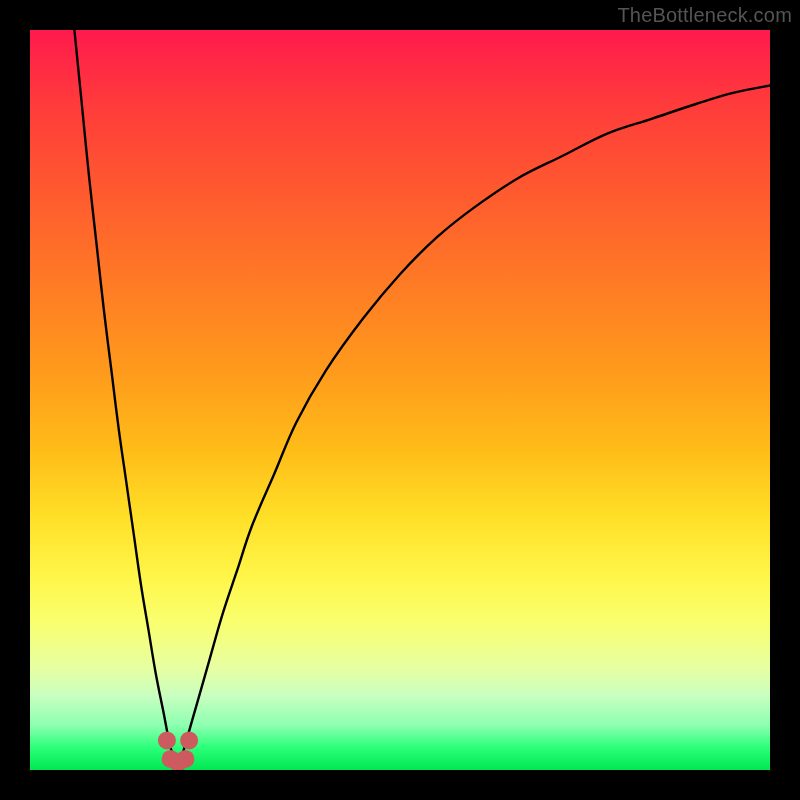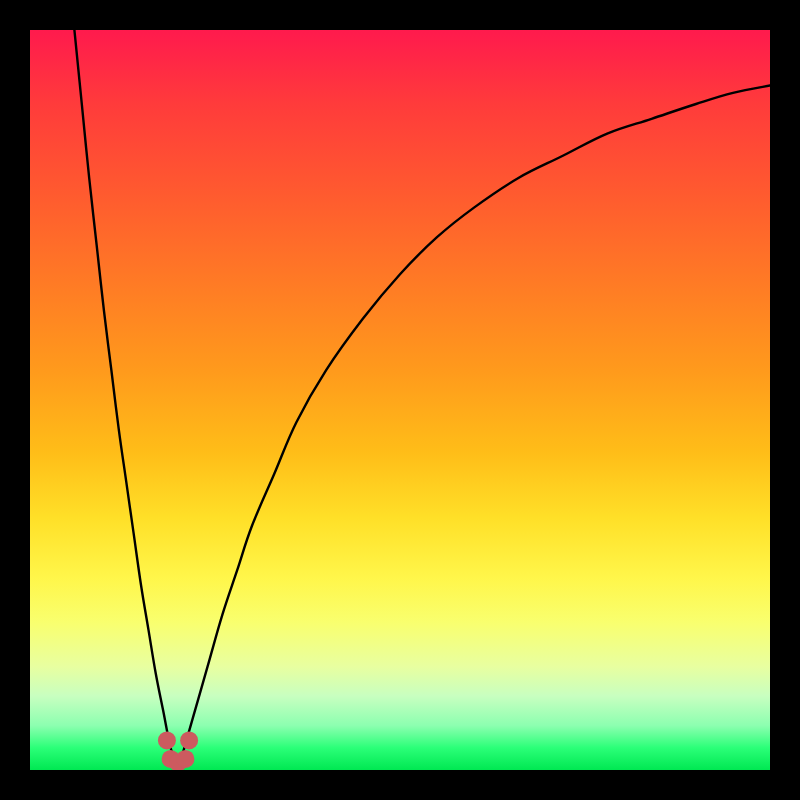--- a/index.html
+++ b/index.html
@@ -64,20 +64,21 @@
   }
   svg.marks {
     position: absolute;
     inset: 0;
   }
 </style>
 </head>
 <body>
 
 <div class="frame">
+  <div class="watermark">TheBottleneck.com</div>
 
   <div class="plot">
     <div class="gradient"></div>
 
     <svg class="curves" viewBox="0 0 740 740" preserveAspectRatio="none">
       <path id="path-left" fill="none" stroke="#000" stroke-width="2.4" stroke-linecap="round" stroke-linejoin="round" d="M 44.4 0 C 45.732 13.32 49.136 47.36 51.800000000000004 74 C 54.464000000000006 100.64 56.536 122.692 59.2 148 C 61.864000000000004 173.308 63.93599999999999 190.62400000000002 66.6 214.60000000000002 C 69.264 238.57600000000002 71.336 258.556 74 281.2 C 76.664 303.844 78.736 319.08799999999997 81.4 340.4 C 84.06400000000001 361.712 86.136 379.61999999999995 88.8 399.59999999999997 C 91.464 419.58 93.536 432.75199999999995 96.2 451.4 C 98.864 470.048 100.936 484.55199999999996 103.60000000000001 503.2 C 106.26400000000001 521.848 108.336 537.684 111 555 C 113.664 572.316 115.736 583.4159999999999 118.4 599.4 C 121.06400000000001 615.384 123.13600000000001 629.1479999999999 125.80000000000001 643.8 C 128.464 658.452 130.536 667.4799999999999 133.2 680.8 C 135.86399999999998 694.12 137.93599999999998 707.1439999999999 140.6 717.8 C 143.264 728.456 146.668 736.004 148 740"></path>
       <path id="path-right" fill="none" stroke="#000" stroke-width="2.4" stroke-linecap="round" stroke-linejoin="round" d="M 148 740 C 150.66400000000002 730.676 157.472 706.8480000000001 162.8 688.2 C 168.12800000000001 669.552 172.272 655.048 177.6 636.4 C 182.928 617.752 187.072 601.916 192.4 584.6 C 197.728 567.284 201.872 556.1840000000001 207.20000000000002 540.2 C 212.52800000000002 524.216 215.34 513.116 222 495.79999999999995 C 228.66 478.4839999999999 236.20800000000003 462.64799999999997 244.20000000000002 444 C 252.192 425.35200000000003 257.07599999999996 410.84800000000007 266.4 392.20000000000005 C 275.724 373.552 284.012 359.048 296 340.4 C 307.988 321.75199999999995 319.68 305.916 333 288.6 C 346.32 271.28400000000005 356.68 258.852 370 244.2 C 383.32 229.548 393.68000000000006 219.18800000000005 407.00000000000006 207.20000000000005 C 420.32000000000005 195.21200000000005 429.348 188.25600000000003 444 177.60000000000002 C 458.652 166.94400000000002 472.41600000000005 157.32399999999998 488.40000000000003 148 C 504.384 138.67600000000002 516.8159999999999 133.79200000000006 532.8 125.80000000000007 C 548.784 117.80800000000008 561.216 110.26000000000005 577.2 103.60000000000002 C 593.1840000000001 96.94 605.616 94.12799999999996 621.6 88.79999999999995 C 637.5840000000001 83.47199999999995 651.348 78.66199999999999 666 74 C 680.652 69.33800000000001 689.68 66.22999999999998 703 62.89999999999998 C 716.32 59.56999999999998 733.34 56.831999999999994 740 55.5"></path>
     </svg>
 
     <svg class="marks" viewBox="0 0 740 740" preserveAspectRatio="none">

